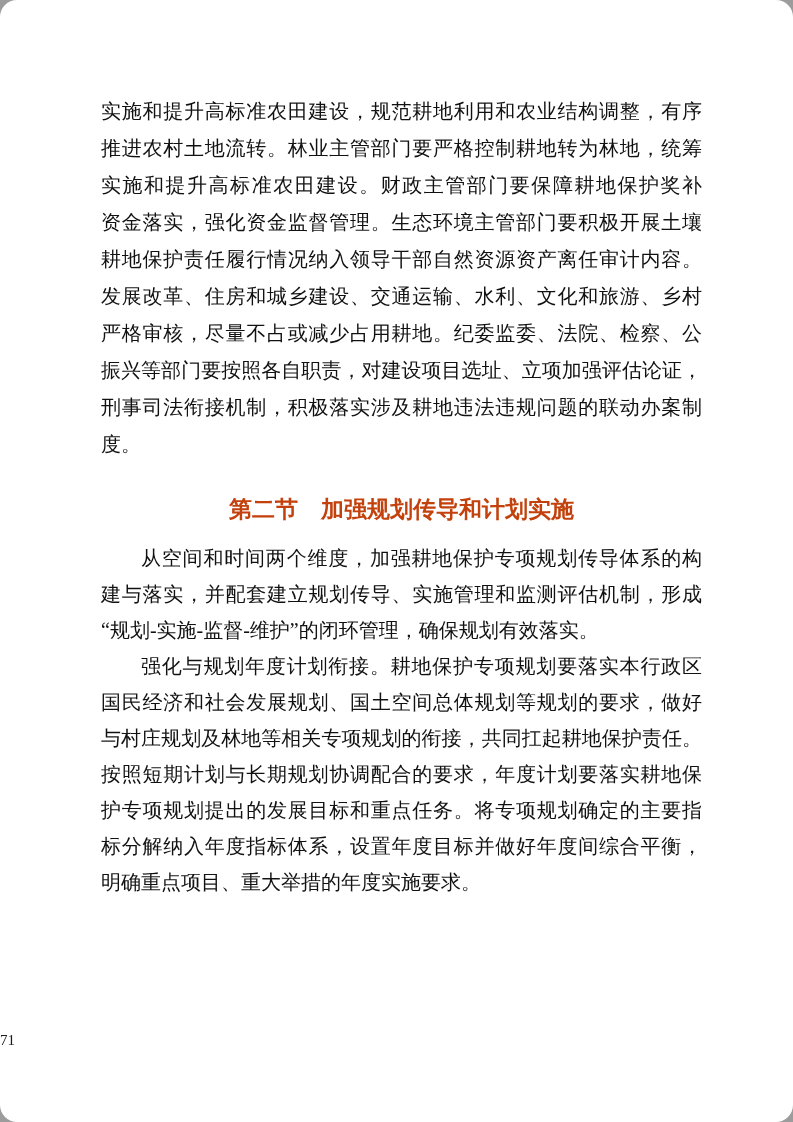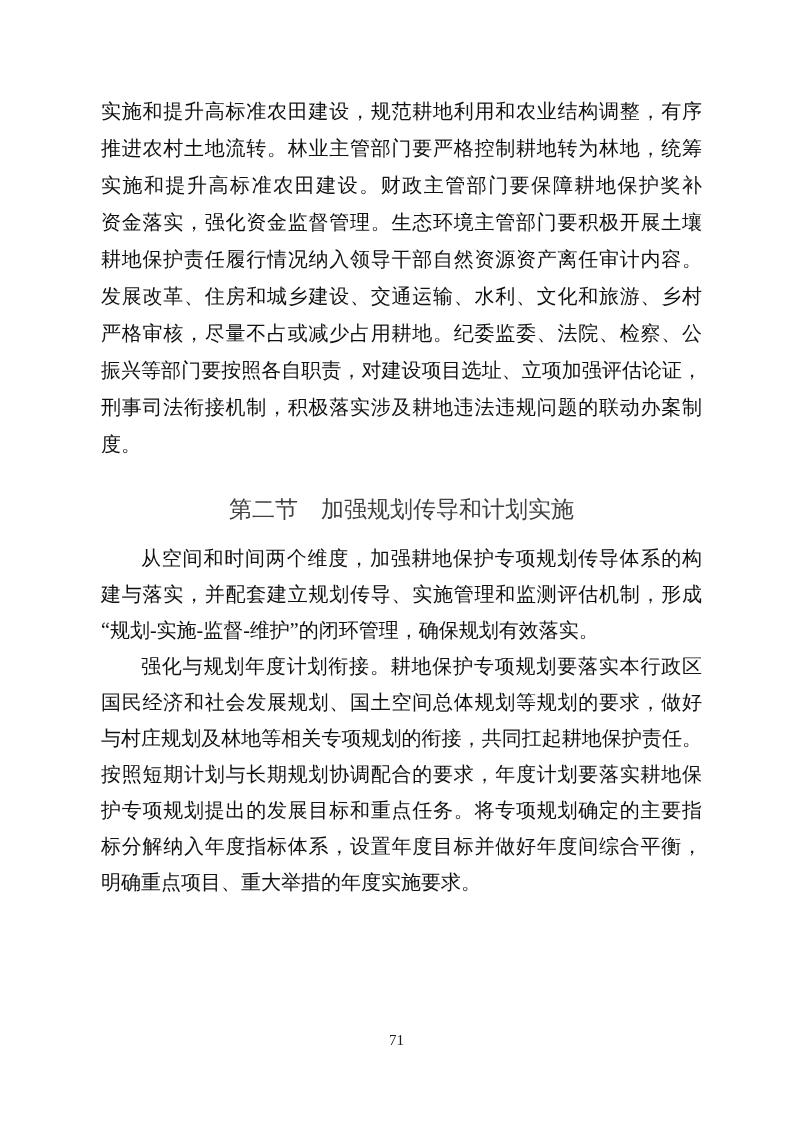--- a/index.html
+++ b/index.html
@@ -4,20 +4,21 @@
 <style>
   html,body { margin:0; padding:0; background:#9c9c9c; }
   .page {
     position:relative;
     width:793px; height:1122px;
     margin:0 auto;
     background:#ffffff;
     font-family:"Liberation Serif","DejaVu Serif",serif;
     color:#111111;
     overflow:hidden;
+    border-radius:17px;
   }
   .content {
     position:absolute;
     left:101px; top:93px;
     width:601px;
   }
   .para { margin:0; padding:0; }
   .line {
     font-size:20px;
     line-height:37px;
@@ -27,32 +28,32 @@
     white-space:normal;
     overflow:visible;
   }
   .sec2 .line { line-height:36px; height:36px; }
   .line.last { text-align-last:left; }
   .line.first-indent { text-indent:2em; }
   .bold-lead { font-weight:normal; }
   .heading {
     margin:28px 0 12px 0;
     font-family:"Liberation Sans","DejaVu Sans",sans-serif;
-    font-weight:normal;
+    font-weight:bold;
     font-size:23px;
     line-height:37px;
     height:37px;
     text-align:center;
-    color:#404040;
+    color:#c2410c;
   }
   .page-number {
     position:absolute;
     left:0; right:0;
     top:1032px;
-    text-align:center;
+    text-align:left;
     font-size:15px;
     font-family:"Liberation Serif","DejaVu Serif",serif;
     color:#1a1a1a;
   }
 </style>
 </head>
 <body>
 
 <div class="page">
   <div class="content">

